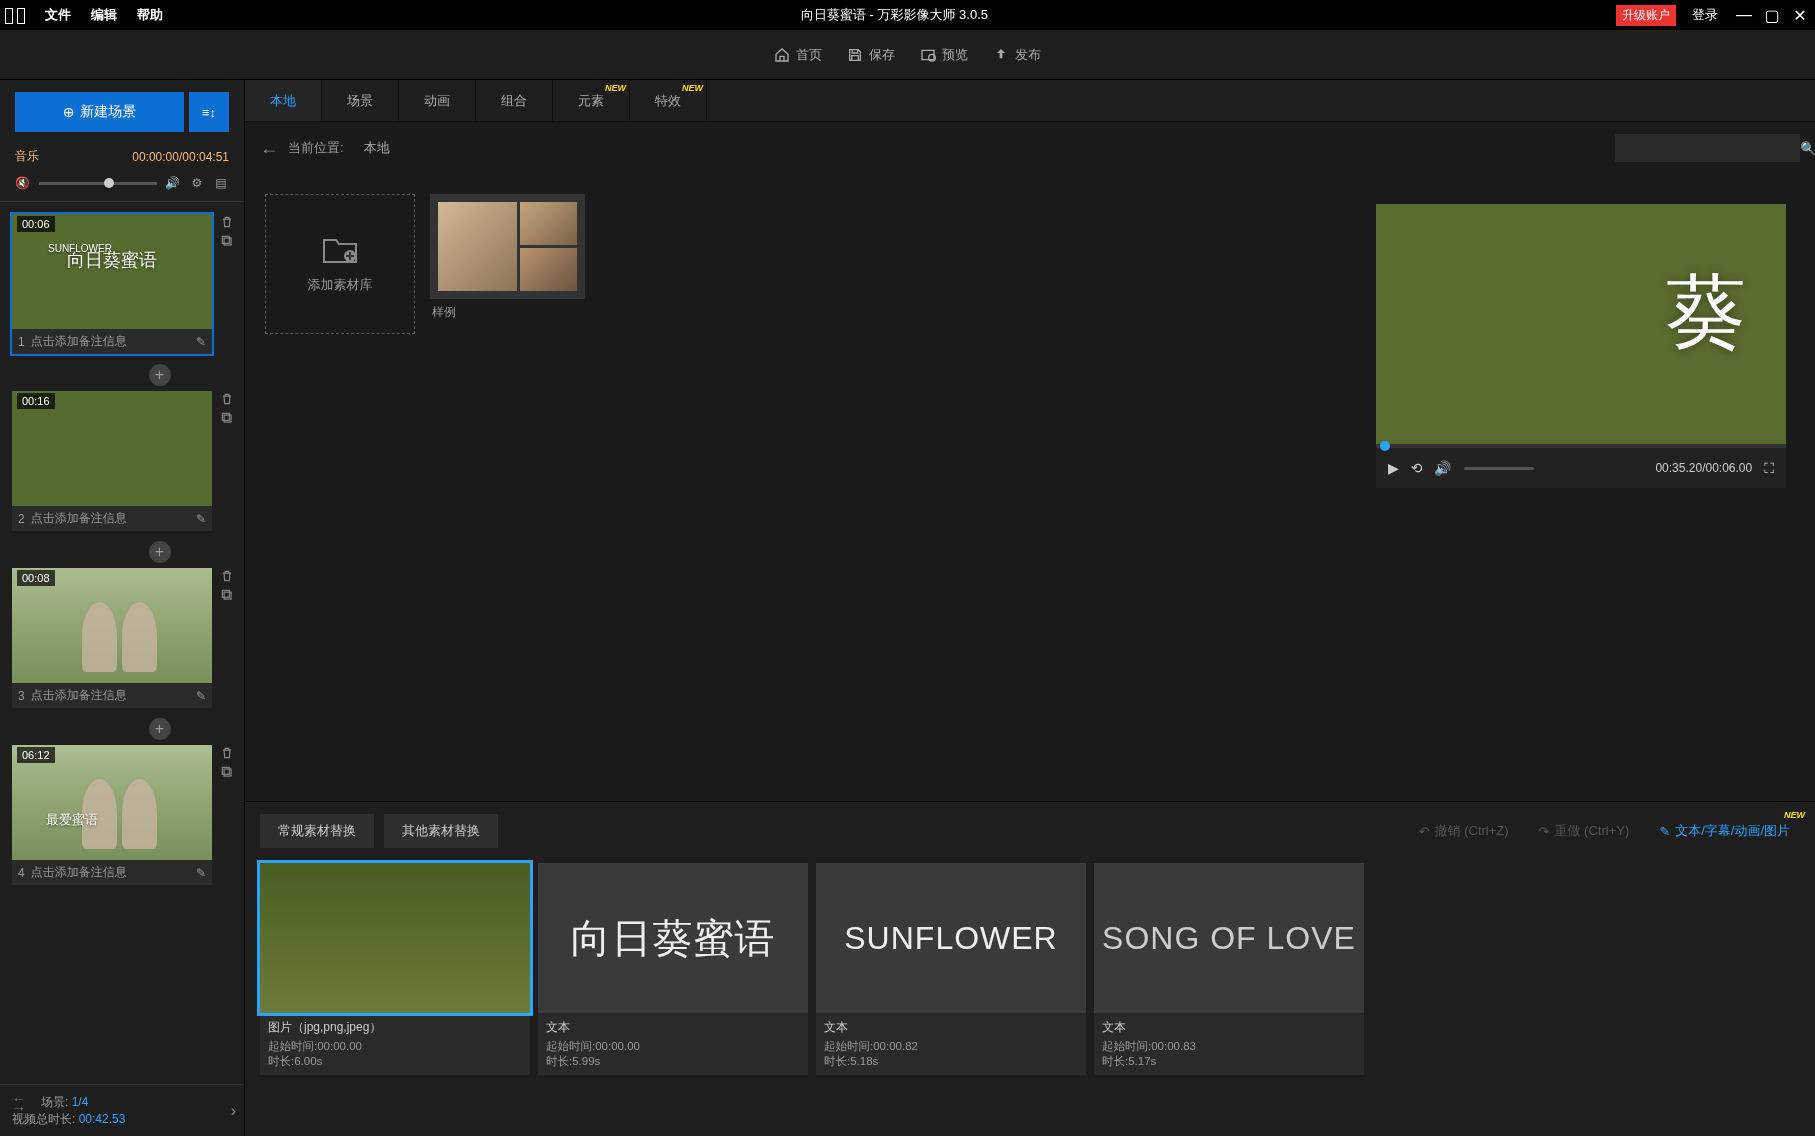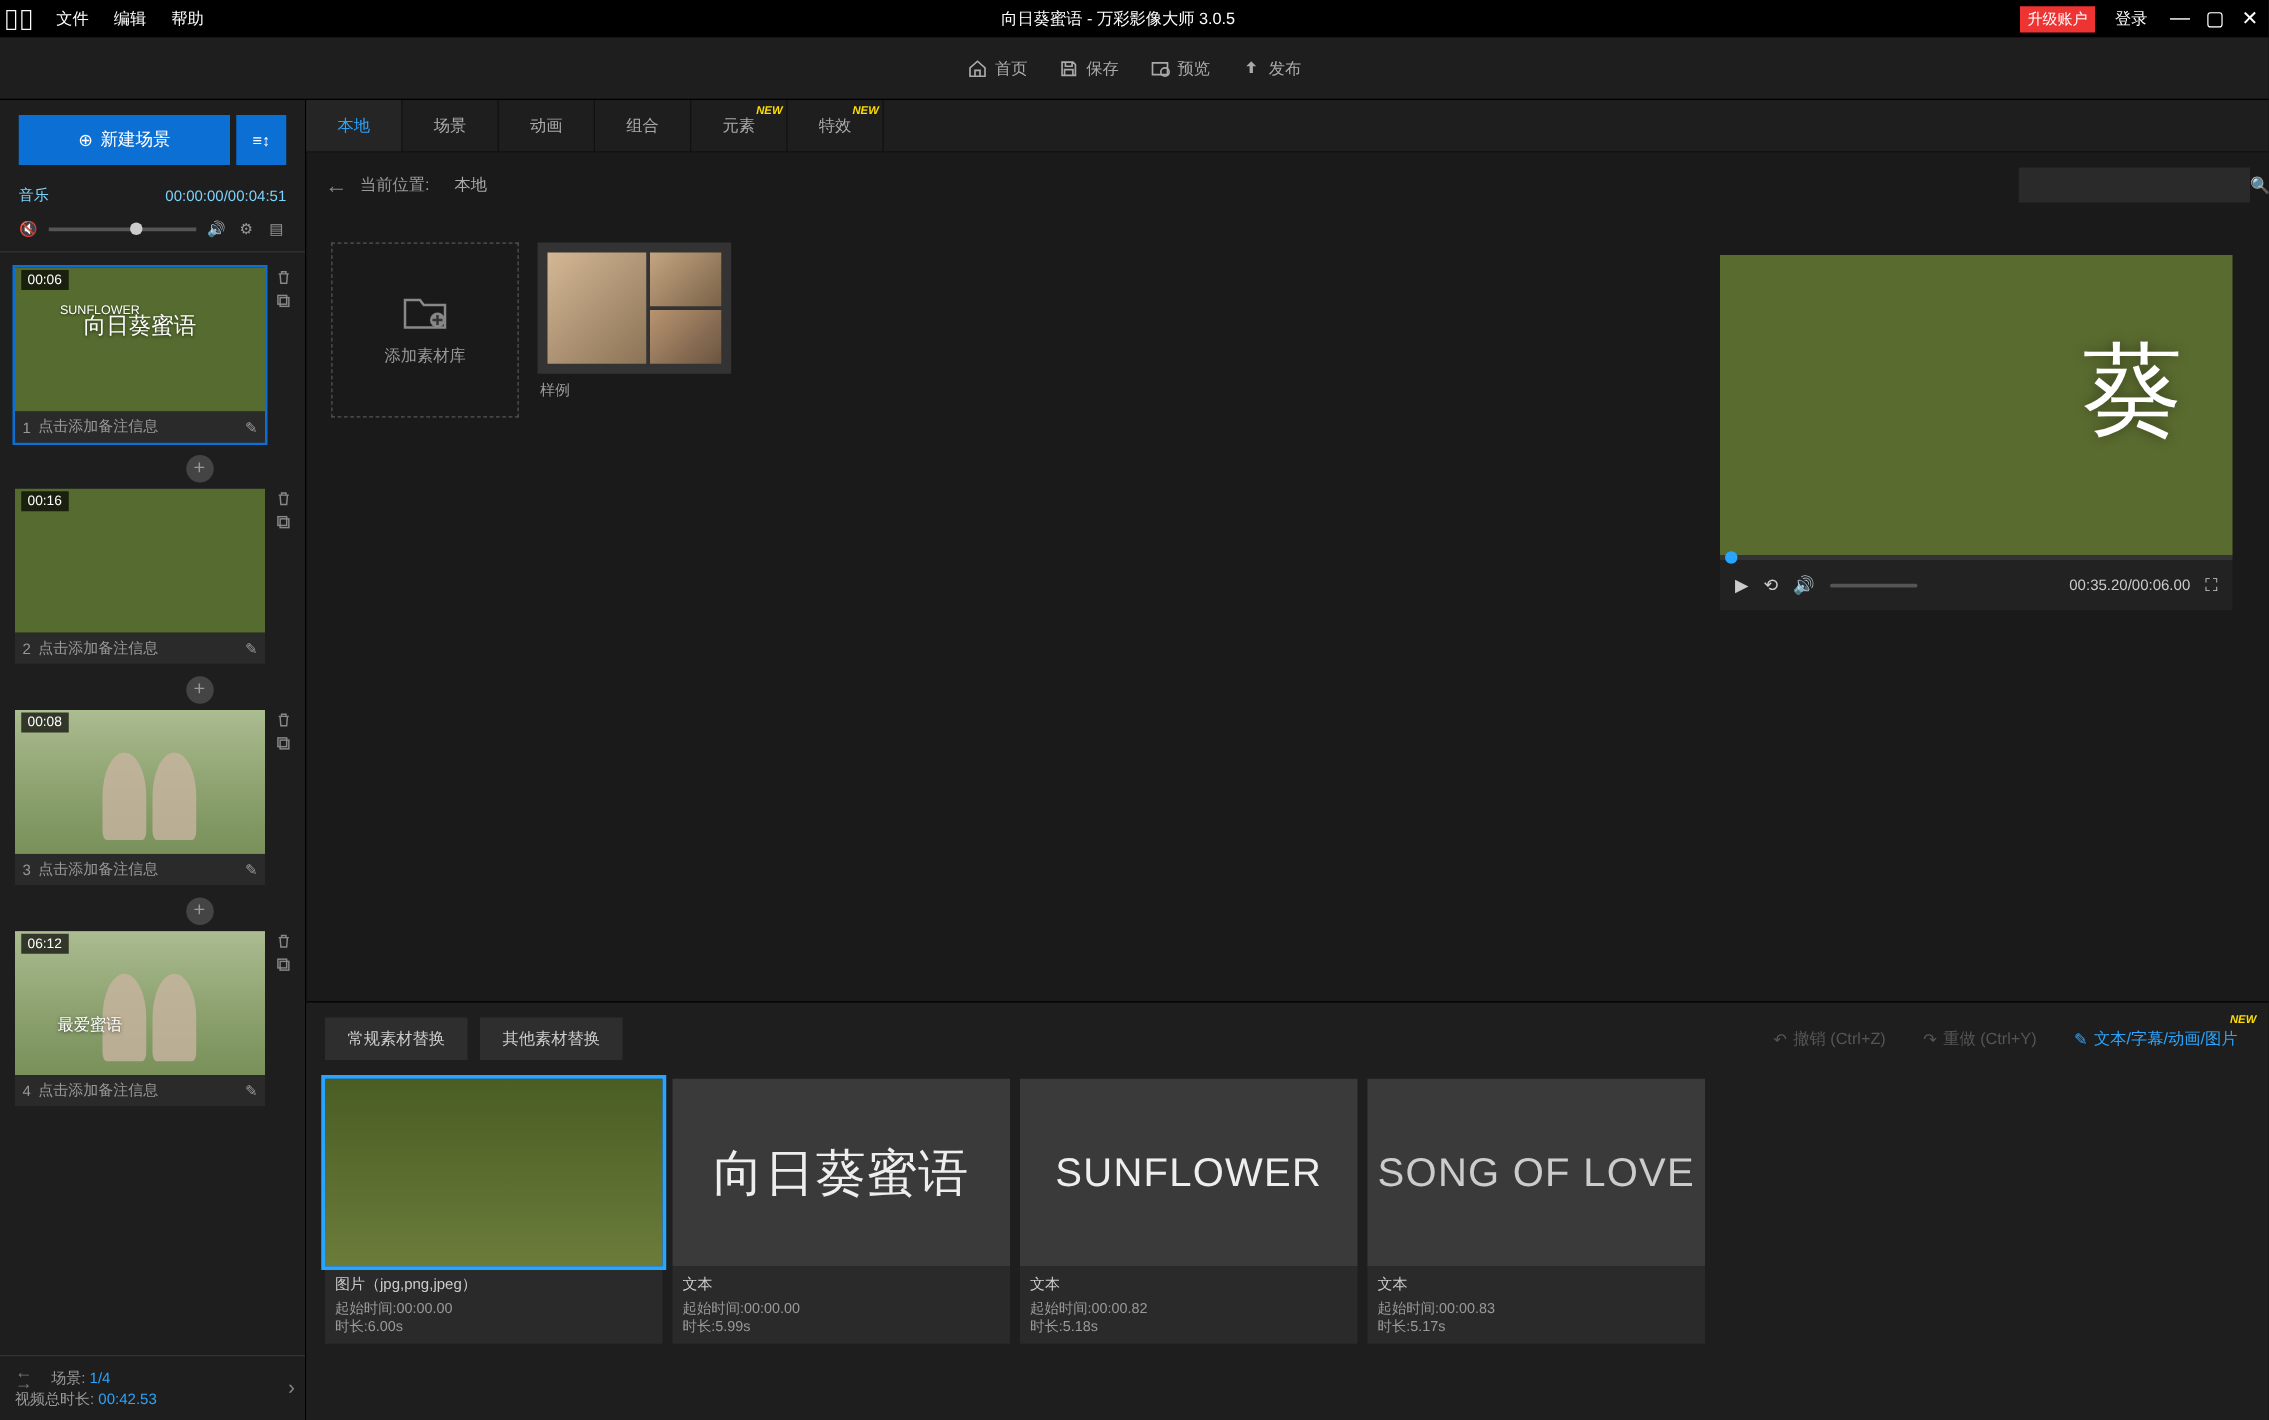--- a/index.html
+++ b/index.html
@@ -3,21 +3,21 @@
 <meta charset="utf-8">
 <style>
 * { box-sizing: border-box; margin: 0; padding: 0; font-family: "Microsoft YaHei", sans-serif; }
 body { background: #1a1a1a; color: #ccc; width: 1815px; height: 1136px; overflow: hidden; font-size: 13px; }
 
 
 .titlebar { height: 30px; background: #000; display: flex; align-items: center; padding: 0 5px; }
 .titlebar .logo { width: 20px; height: 15px; display: inline-block; position: relative; margin-right: 10px; }
 .titlebar .logo::before { content:""; position:absolute; width:6px; height:14px; border:1.5px solid #fff; left:0; top:0; }
 .titlebar .logo::after { content:""; position:absolute; width:6px; height:14px; border:1.5px solid #fff; right:0; top:0; }
-.titlebar .menuitem { padding: 0 10px; color: #fff; cursor: pointer; }
+.titlebar .menuitem { padding: 0 10px; color: #fff; cursor: pointer; font-weight: bold; }
 .titlebar .title { flex: 1; text-align: center; color: #fff; font-size: 13px; }
 .titlebar .right { display: flex; align-items: center; gap: 8px; }
 .titlebar .upgrade { background: #e33; color: #fff; padding: 2px 6px; font-size: 12px; }
 .titlebar .login { color: #fff; padding: 0 8px; cursor:pointer; }
 .titlebar .winbtn { width: 20px; text-align: center; color: #fff; font-size: 16px; cursor:pointer; }
 
 
 .toolbar { height: 50px; background: #1e1e1e; display: flex; justify-content: center; align-items: center; gap: 25px; border-bottom: 1px solid #000; }
 .toolbar .btn { display: flex; align-items: center; gap: 6px; color: #aaa; cursor:pointer; }
 .toolbar .icon { width: 16px; height: 16px; display:inline-flex; align-items:center; justify-content:center; }
@@ -26,21 +26,21 @@
 .layout { display: flex; height: calc(100% - 80px); }
 .sidebar { width: 245px; background: #1e1e1e; display:flex; flex-direction:column; border-right:1px solid #000; }
 .content { flex: 1; display:flex; flex-direction:column; }
 
 
 .sidebar-top { display:flex; gap:5px; padding:12px 15px 10px; }
 .new-scene-btn { flex:1; background:#0b6fd3; color:#fff; height:40px; display:flex; align-items:center; justify-content:center; gap:6px; cursor:pointer; font-size:14px; }
 .sort-btn { width:40px; background:#0b6fd3; color:#fff; height:40px; display:flex; align-items:center; justify-content:center; cursor:pointer; }
 
 
-.music-row { display:flex; align-items:center; padding: 6px 15px; color:#7dd3fc; font-size:12px; justify-content:space-between; }
+.music-row { display:flex; align-items:center; padding: 6px 15px; color:#fdba74; font-size:12px; justify-content:space-between; }
 .music-ctrl { display:flex; align-items:center; gap:8px; padding:4px 15px 10px; border-bottom:1px solid #333; }
 .slider-track { flex:1; height:3px; background:#555; position:relative; }
 .slider-thumb { width:10px; height:10px; border-radius:50%; background:#ccc; position:absolute; top:-4px; left:55%; }
 .icon-btn { width:16px; height:16px; display:inline-flex; color:#999; align-items:center; justify-content:center; cursor:pointer; font-size:12px; }
 
 
 .scene-list { flex:1; overflow:auto; padding:10px; }
 .scene-item-wrap { display:flex; gap:5px; margin-bottom:5px; }
 .scene-item { flex:1; border:2px solid transparent; }
 .scene-item.active { border-color:#0b6fd3; }

